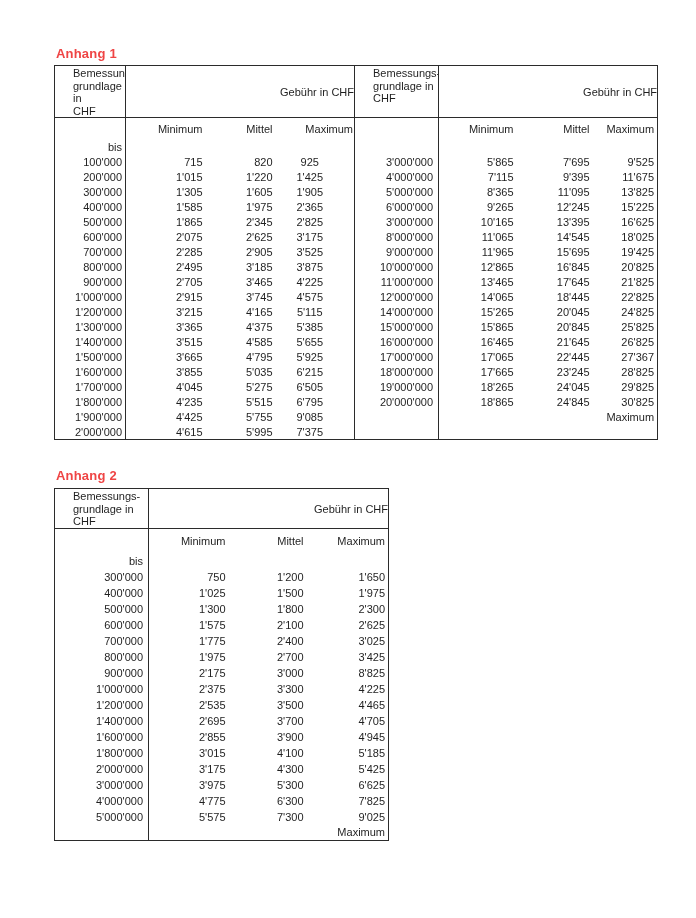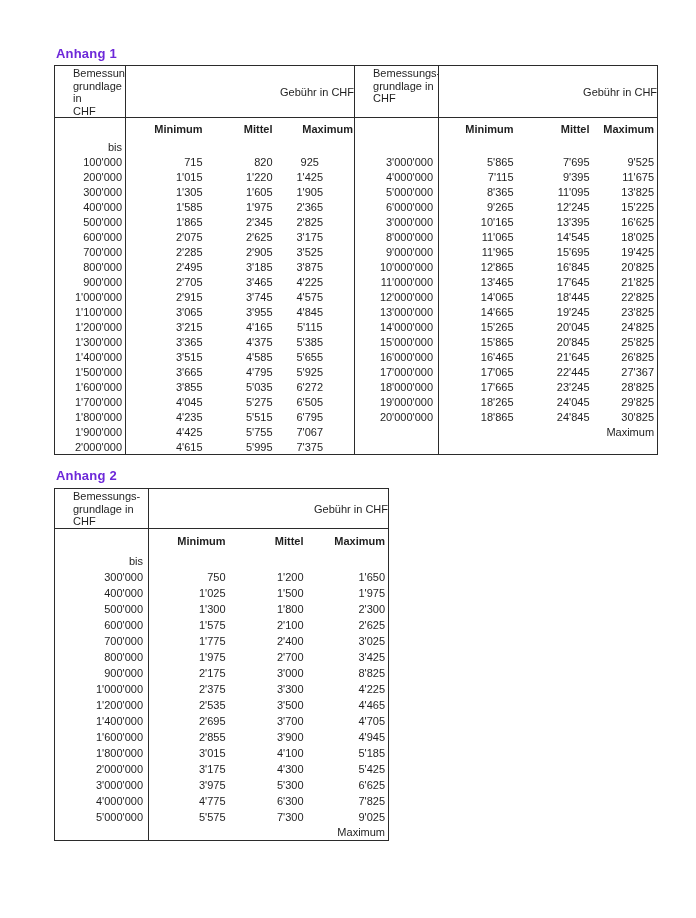--- a/index.html
+++ b/index.html
@@ -13,21 +13,21 @@
     position: relative;
     overflow: hidden;
     font-family: "Liberation Sans", sans-serif;
     color: #1f1f1f;
   }
   .title {
     position: absolute;
     margin: 0;
     font-size: 13px;
     font-weight: 700;
-    color: #6d28d9;
+    color: #ef4444;
     letter-spacing: 0.2px;
   }
   #anhang1-title { left: 56px; top: 46px; }
   #anhang2-title { left: 56px; top: 468px; }
 
   table {
     position: absolute;
     border-collapse: collapse;
     table-layout: fixed;
     border: 1.5px solid #2b2b2b;
@@ -55,21 +55,21 @@
   }
   th.fee {
     text-align: right;
     vertical-align: middle;
     font-weight: 400;
   }
   #anhang1-table thead tr.r1 { height: 38px; }
   #anhang2-table thead tr.r1 { height: 40px; }
   #anhang1-table thead tr.r2 { height: 22px; }
   #anhang2-table thead tr.r2 { height: 24px; }
-  thead tr.r2 th { vertical-align: middle; font-weight: 700; }
+  thead tr.r2 th { vertical-align: middle; font-weight: 400; }
 
   
   .brd { border-right: 1.2px solid #2b2b2b; }
   .c-b1  { text-align: right; padding-right: 3px; border-right: 1.2px solid #2b2b2b; }
   .c-v1  { text-align: right; padding-right: 1px; }
   .c-v2  { text-align: right; padding-right: 1px; }
   .c-mxl { text-align: center; padding-right: 8px; border-right: 1.2px solid #2b2b2b; }
   .h-mxl { text-align: right; padding-right: 1px; border-right: 1.2px solid #2b2b2b; }
   .c-b2  { text-align: right; padding-right: 5px; border-right: 1.2px solid #2b2b2b; }
   .c-mxr { text-align: right; padding-right: 3px; }
@@ -226,30 +226,20 @@
           <td class="c-b1">1'000'000</td>
           <td class="c-v1">2'915</td>
           <td class="c-v2">3'745</td>
           <td class="c-mxl">4'575</td>
           <td class="c-b2">12'000'000</td>
           <td class="c-v1">14'065</td>
           <td class="c-v2">18'445</td>
           <td class="c-mxr">22'825</td>
         </tr>
         <tr>
-          <td class="c-b1">1'100'000</td>
-          <td class="c-v1">3'065</td>
-          <td class="c-v2">3'955</td>
-          <td class="c-mxl">4'845</td>
-          <td class="c-b2">13'000'000</td>
-          <td class="c-v1">14'665</td>
-          <td class="c-v2">19'245</td>
-          <td class="c-mxr">23'825</td>
-        </tr>
-        <tr>
           <td class="c-b1">1'200'000</td>
           <td class="c-v1">3'215</td>
           <td class="c-v2">4'165</td>
           <td class="c-mxl">5'115</td>
           <td class="c-b2">14'000'000</td>
           <td class="c-v1">15'265</td>
           <td class="c-v2">20'045</td>
           <td class="c-mxr">24'825</td>
         </tr>
         <tr>
@@ -279,21 +269,21 @@
           <td class="c-mxl">5'925</td>
           <td class="c-b2">17'000'000</td>
           <td class="c-v1">17'065</td>
           <td class="c-v2">22'445</td>
           <td class="c-mxr">27'367</td>
         </tr>
         <tr>
           <td class="c-b1">1'600'000</td>
           <td class="c-v1">3'855</td>
           <td class="c-v2">5'035</td>
-          <td class="c-mxl">6'272</td>
+          <td class="c-mxl">6'215</td>
           <td class="c-b2">18'000'000</td>
           <td class="c-v1">17'665</td>
           <td class="c-v2">23'245</td>
           <td class="c-mxr">28'825</td>
         </tr>
         <tr>
           <td class="c-b1">1'700'000</td>
           <td class="c-v1">4'045</td>
           <td class="c-v2">5'275</td>
           <td class="c-mxl">6'505</td>
@@ -309,21 +299,21 @@
           <td class="c-mxl">6'795</td>
           <td class="c-b2">20'000'000</td>
           <td class="c-v1">18'865</td>
           <td class="c-v2">24'845</td>
           <td class="c-mxr">30'825</td>
         </tr>
         <tr>
           <td class="c-b1">1'900'000</td>
           <td class="c-v1">4'425</td>
           <td class="c-v2">5'755</td>
-          <td class="c-mxl">7'067</td>
+          <td class="c-mxl">9'085</td>
           <td class="c-b2"></td>
           <td class="c-v1"></td>
           <td class="c-v2"></td>
           <td class="c-mxr">Maximum</td>
         </tr>
         <tr>
           <td class="c-b1">2'000'000</td>
           <td class="c-v1">4'615</td>
           <td class="c-v2">5'995</td>
           <td class="c-mxl">7'375</td>

